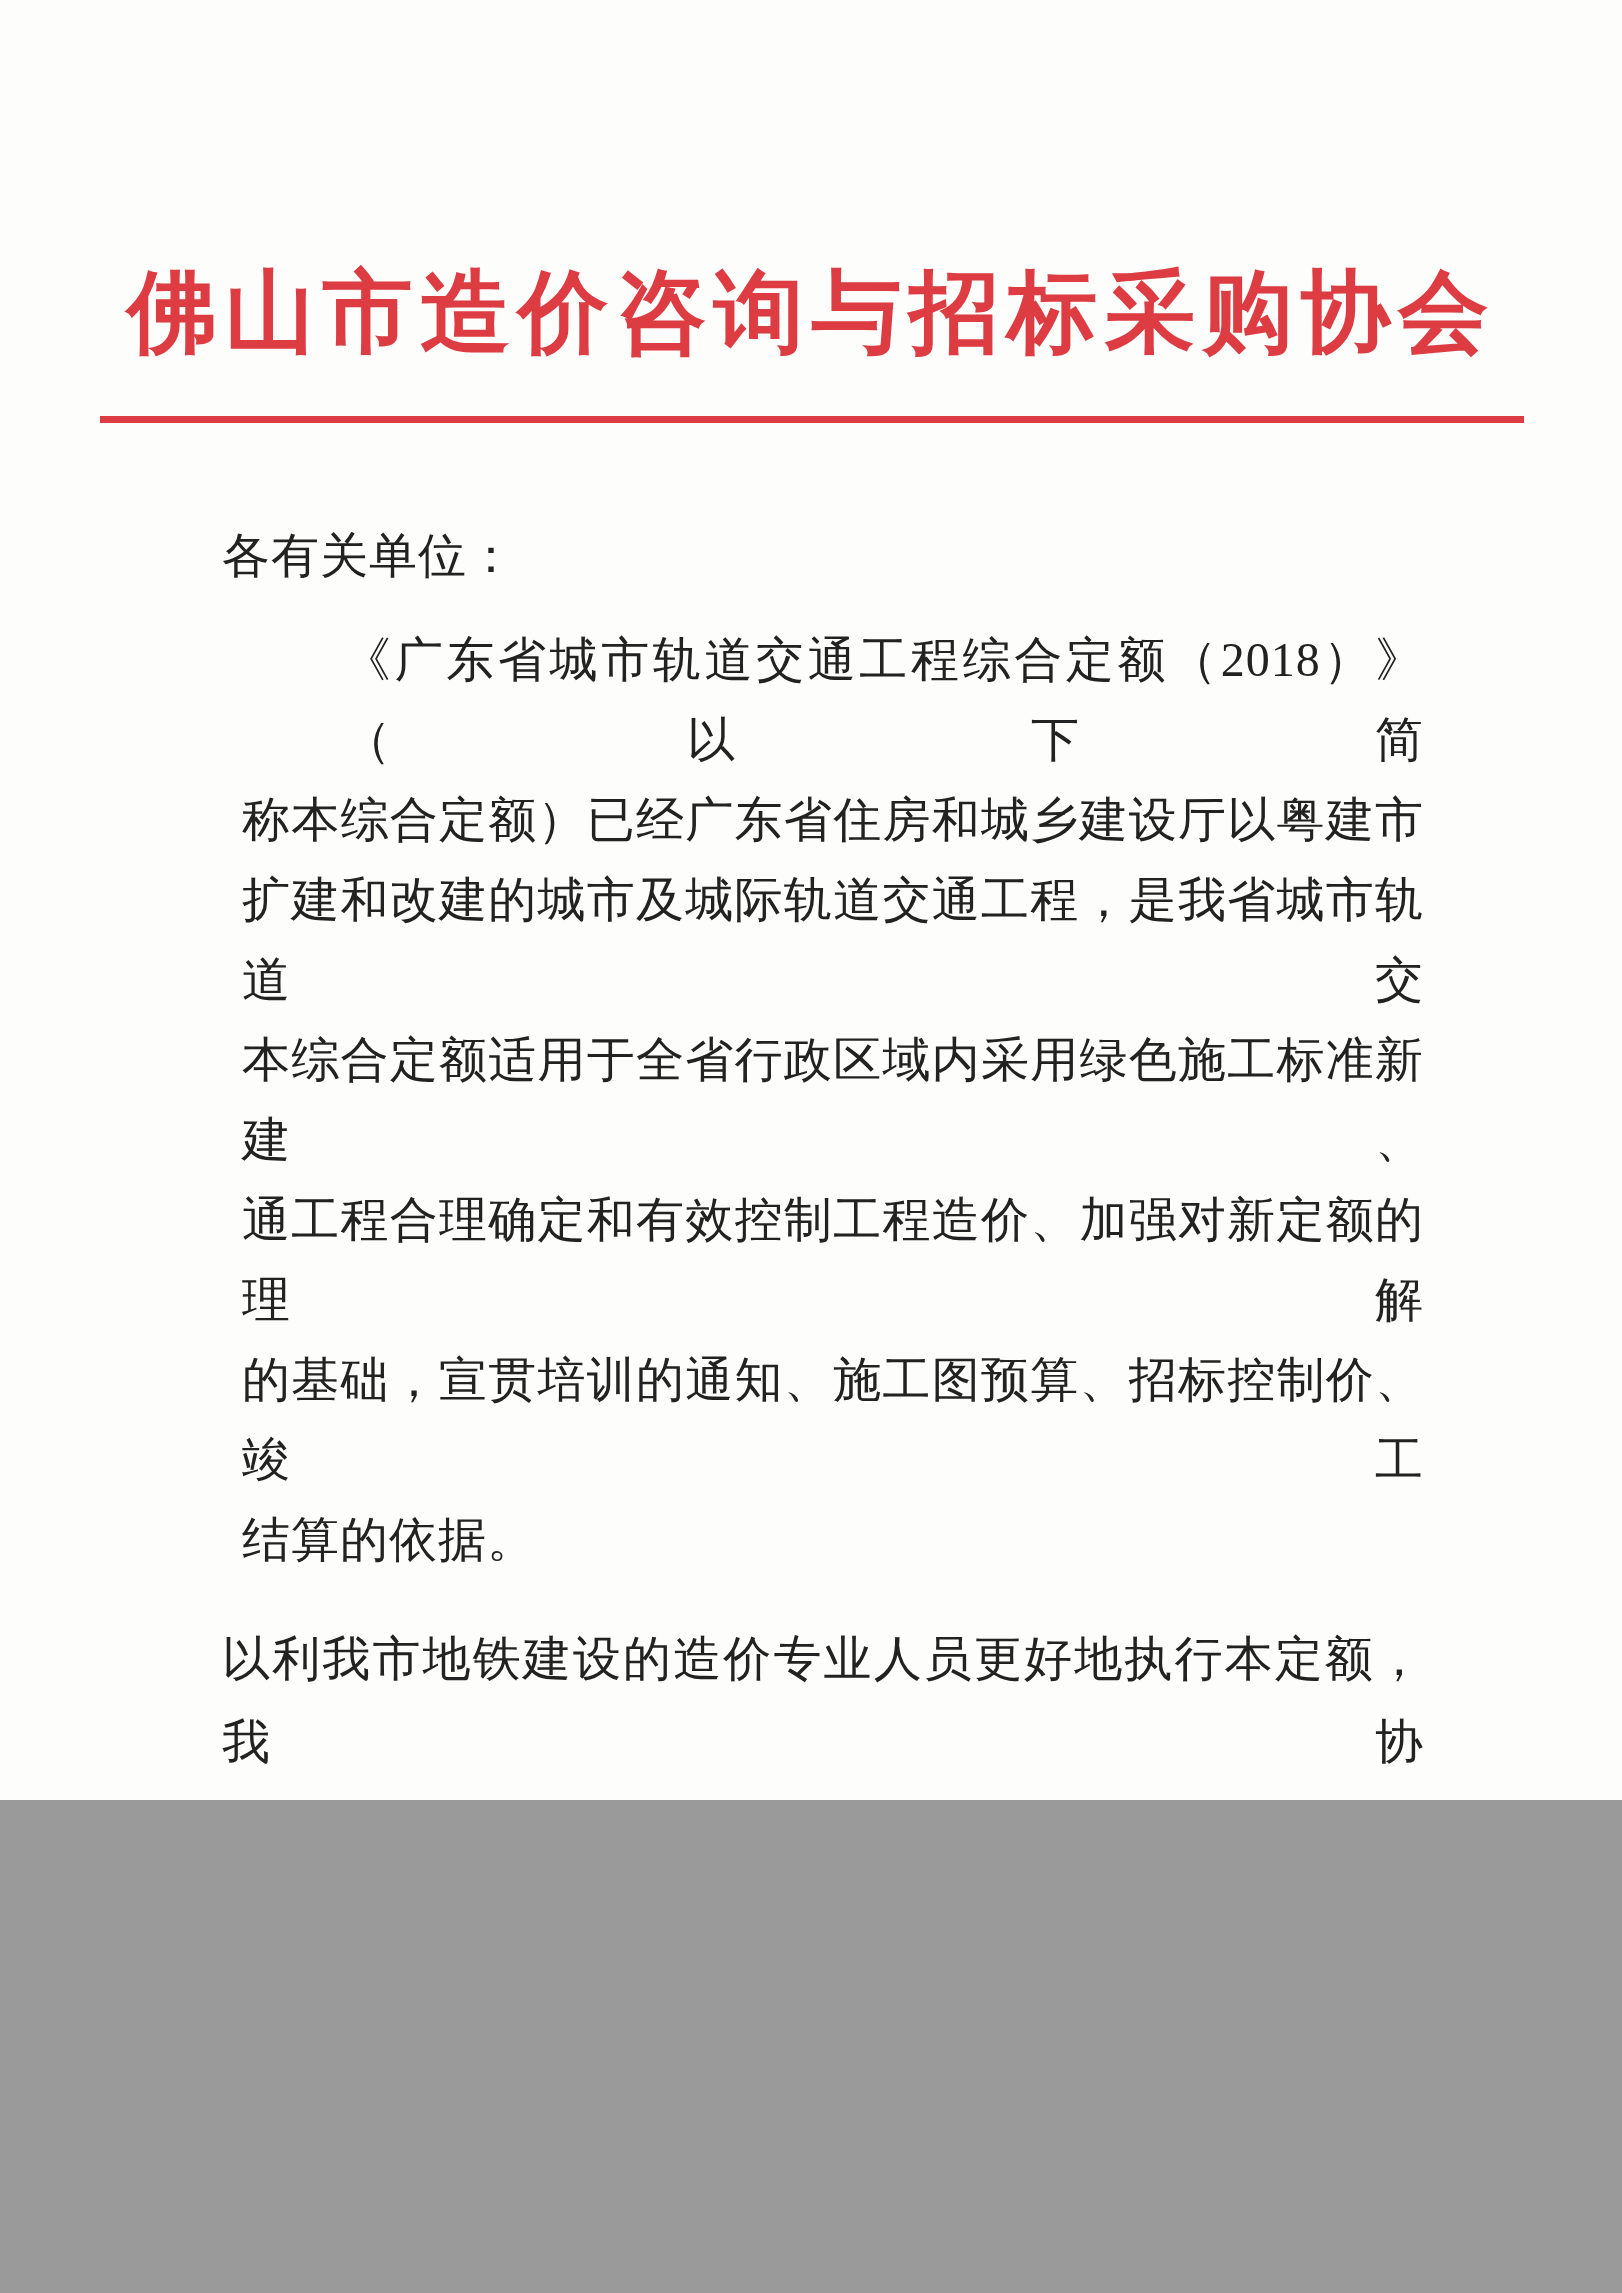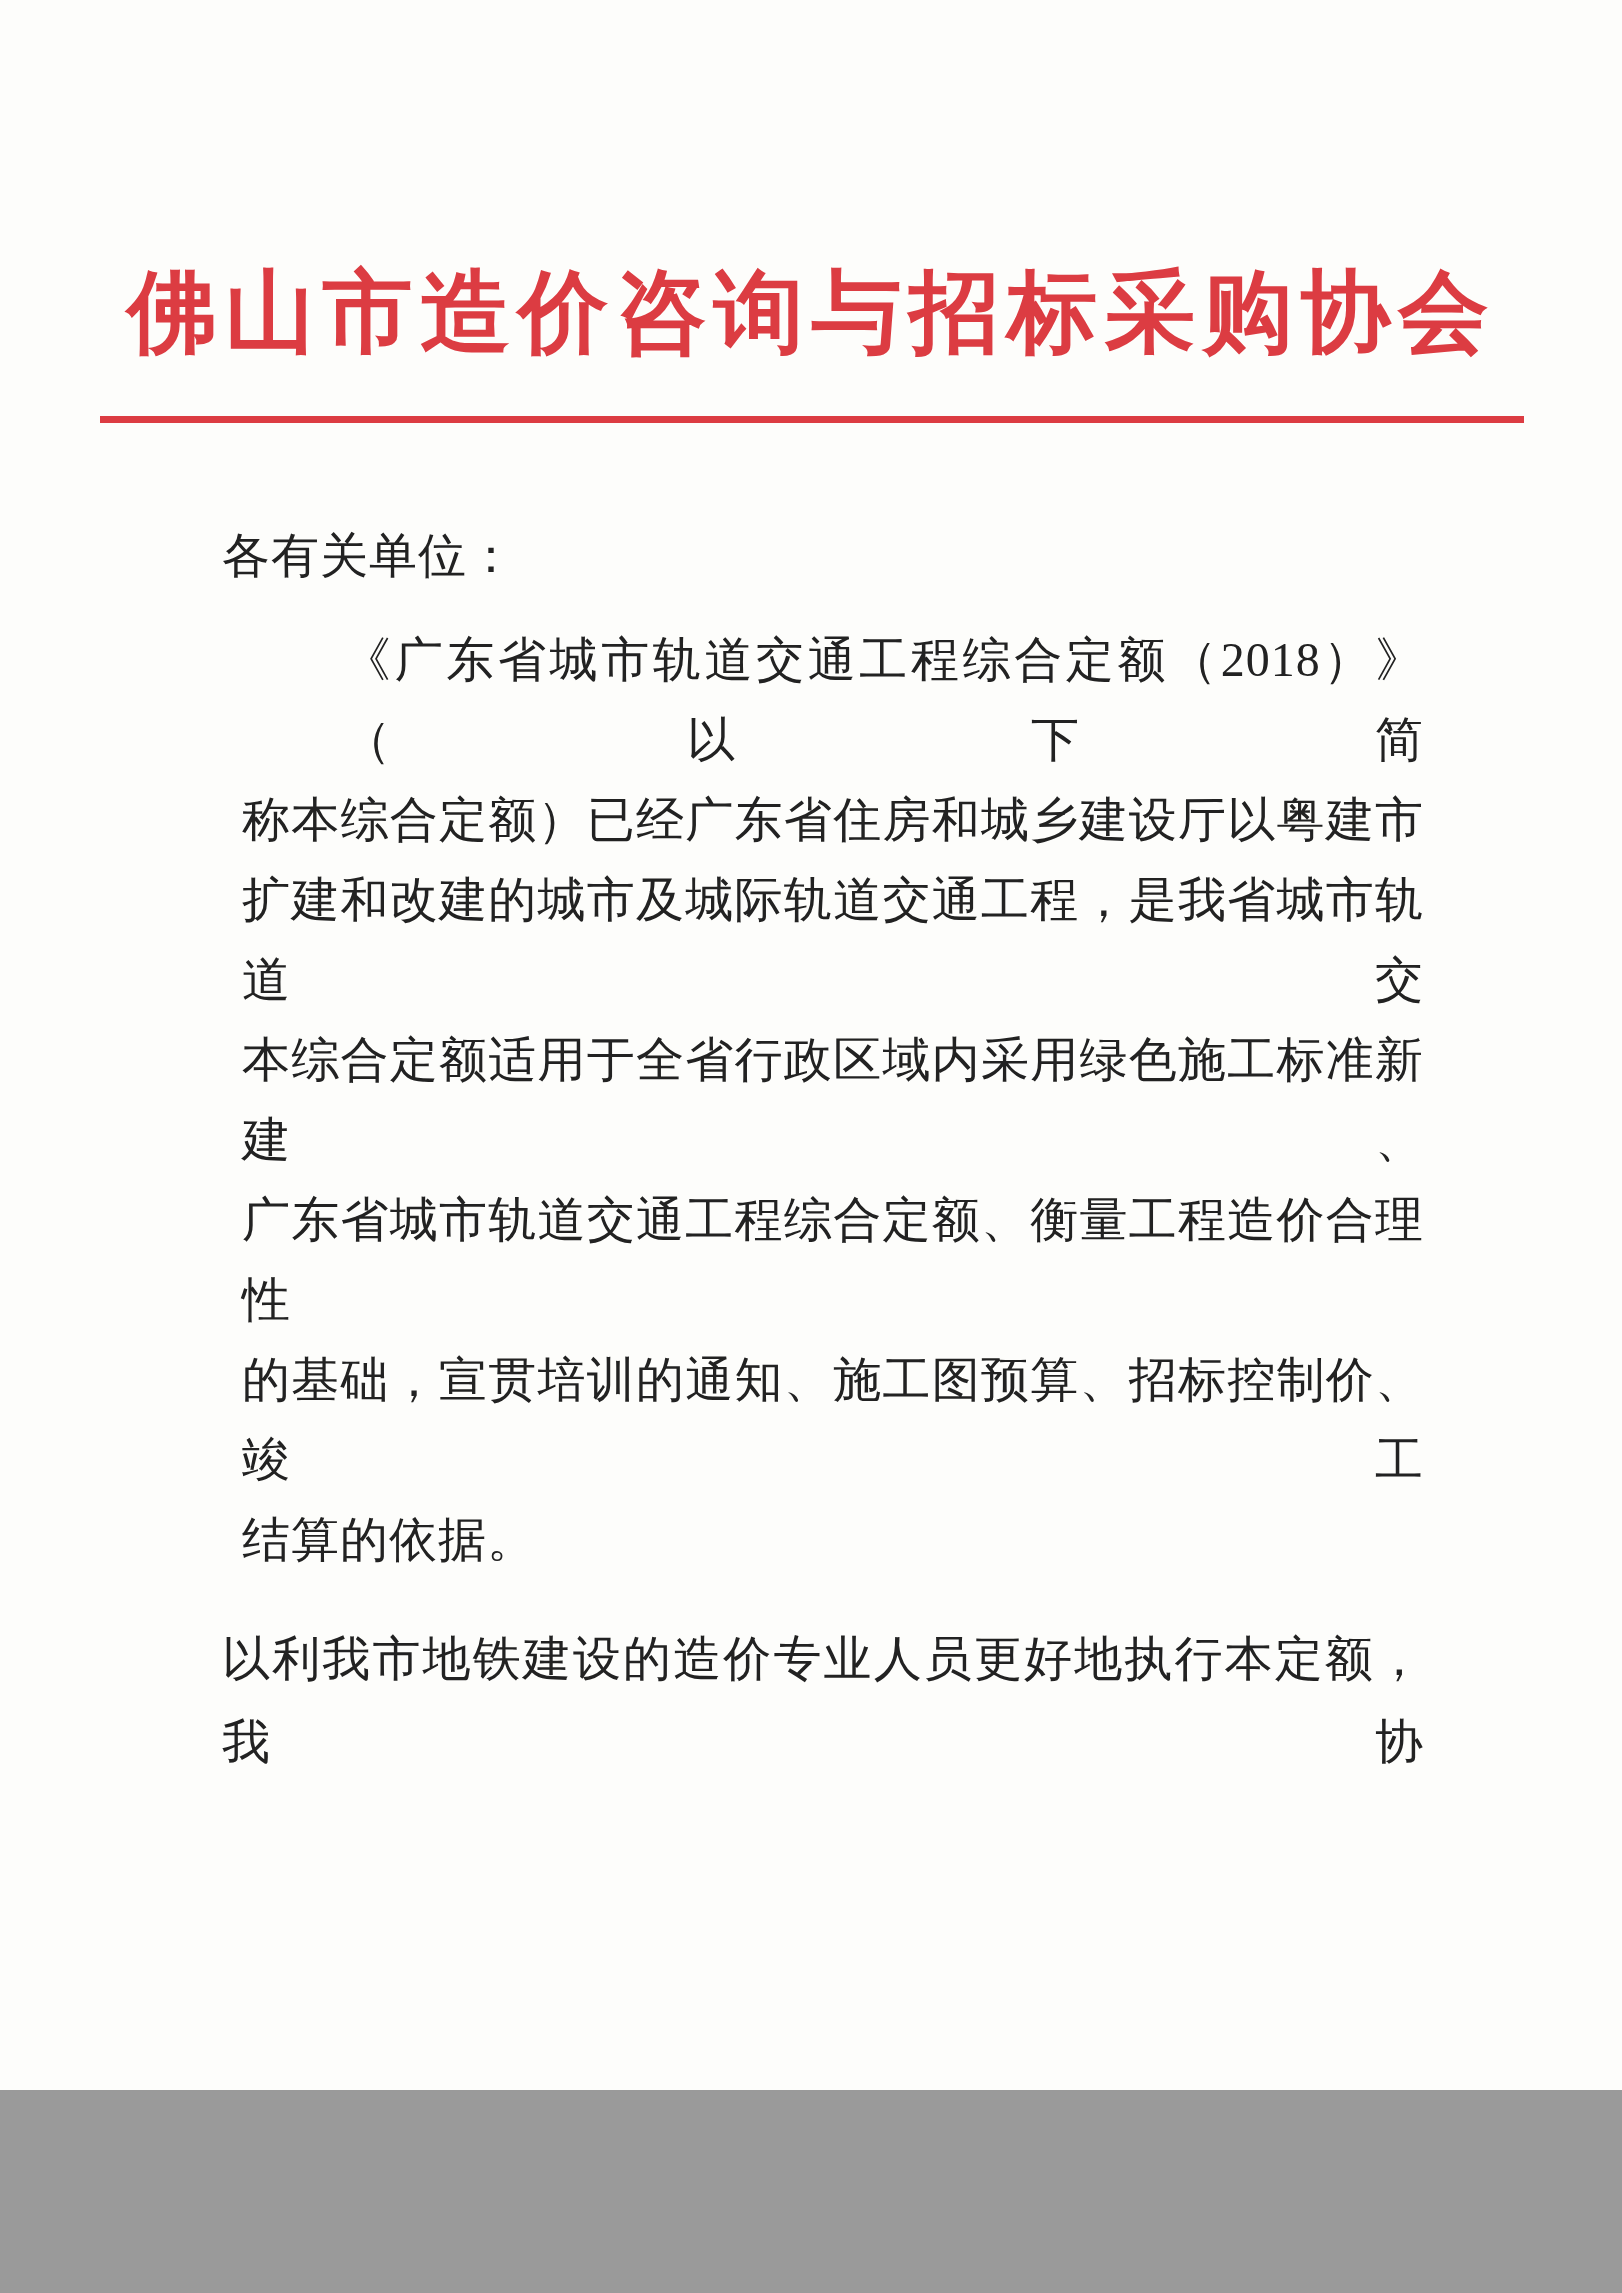--- a/index.html
+++ b/index.html
@@ -1,21 +1,21 @@
 <!DOCTYPE html>
 <html style="--accent: #dc3c42;"><head>
 <meta charset="utf-8">
 <style>
   :root { --accent: #dc3c42; }
   * { box-sizing: border-box; }
   html, body { margin: 0; padding: 0; background: #9a9a9a; }
   .page {
     position: relative;
     width: 1623px;
-    height: 2090px;
+    height: 1800px;
     margin: 0 auto;
     background: #fdfdfb;
     overflow: hidden;
     font-family: "Liberation Serif", "DejaVu Serif", serif;
     color: #1f1f1f;
   }
   .org {
     padding-top: 261px;
     text-align: center;
     color: var(--accent);
@@ -75,21 +75,21 @@
 
   <div class="body">
 
     <div class="salutation">各有关单位：</div>
 
     <div class="para p1">
       <div class="bline indent fill">《广东省城市轨道交通工程综合定额（2018）》（以下简</div>
       <div class="bline fill">称本综合定额）已经广东省住房和城乡建设厅以粤建市</div>
       <div class="bline fill">扩建和改建的城市及城际轨道交通工程，是我省城市轨道交</div>
       <div class="bline fill">本综合定额适用于全省行政区域内采用绿色施工标准新建、</div>
-      <div class="bline fill">广东省城市轨道交通工程综合定额、衡量工程造价合理性</div>
+      <div class="bline fill">通工程合理确定和有效控制工程造价、加强对新定额的理解</div>
       <div class="bline fill">的基础，宣贯培训的通知、施工图预算、招标控制价、竣工</div>
       <div class="bline">结算的依据。</div>
     </div>
 
     <div class="para p2">
       <div class="bline fill">以利我市地铁建设的造价专业人员更好地执行本定额，我协</div>
 
     </div>
 
   </div>

